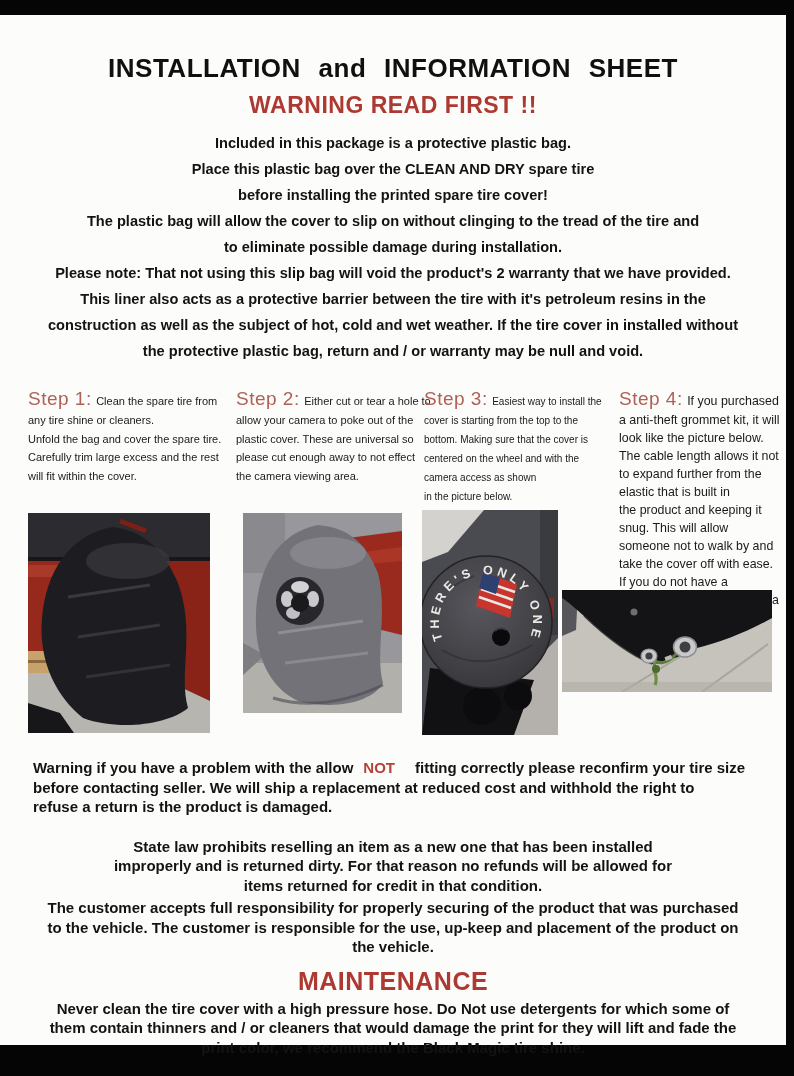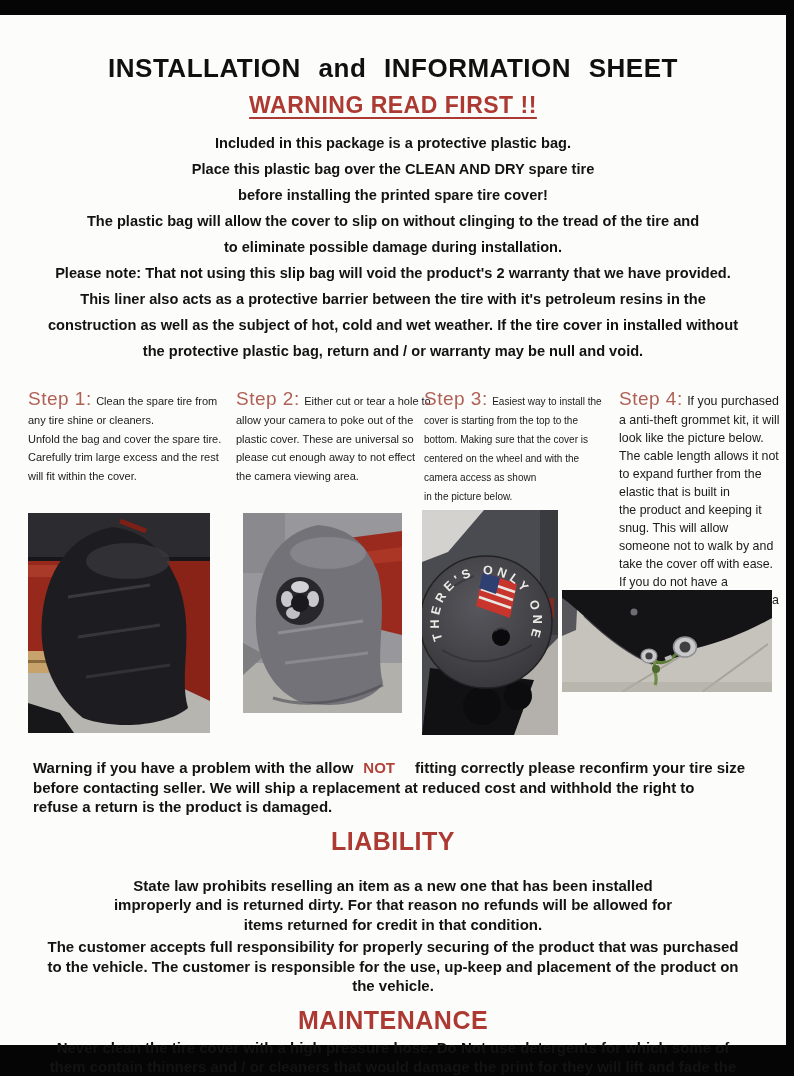--- a/index.html
+++ b/index.html
@@ -25,21 +25,20 @@
     letter-spacing:.5px;
     word-spacing:10px;
     color:#101010;
   }
   .warnhead{
     margin:8px 0 0 0;
     text-align:center;
     font-size:23px;
     font-weight:bold;
     color:#ad3a32;
-    text-decoration:underline;
     text-underline-offset:4px;
     letter-spacing:.5px;
   }
   .intro{
     margin:11px 2px 0 2px;
     text-align:center;
     font-size:14.6px;
     font-weight:bold;
     line-height:26px;
     white-space:pre-line;
@@ -248,21 +247,20 @@
     </div>
 
   </div>
 
   <div class="warnnote">
     <span>Warning if you have a problem with the allow</span><span class="not">NOT</span><span class="suffix">fitting correctly please reconfirm your tire size
 before contacting seller. We will ship a replacement at reduced cost and withhold the right to
 refuse a return is the product is damaged.</span>
   </div>
 
-  <h2 class="redhead">LIABILITY</h2>
   <p class="para gap">State law prohibits reselling an item as a new one that has been installed
 improperly and is returned dirty. For that reason no refunds will be allowed for
 items returned for credit in that condition.</p>
   <p class="para">The customer accepts full responsibility for properly securing of the product that was purchased
 to the vehicle.  The customer is responsible for the use, up-keep and placement of the product on
 the vehicle.</p>
 
   <h2 class="redhead">MAINTENANCE</h2>
   <p class="para">Never clean the tire cover with a high pressure hose.  Do Not  use detergents for which some of
 them contain thinners and / or cleaners that would damage the print for they will lift and fade the

